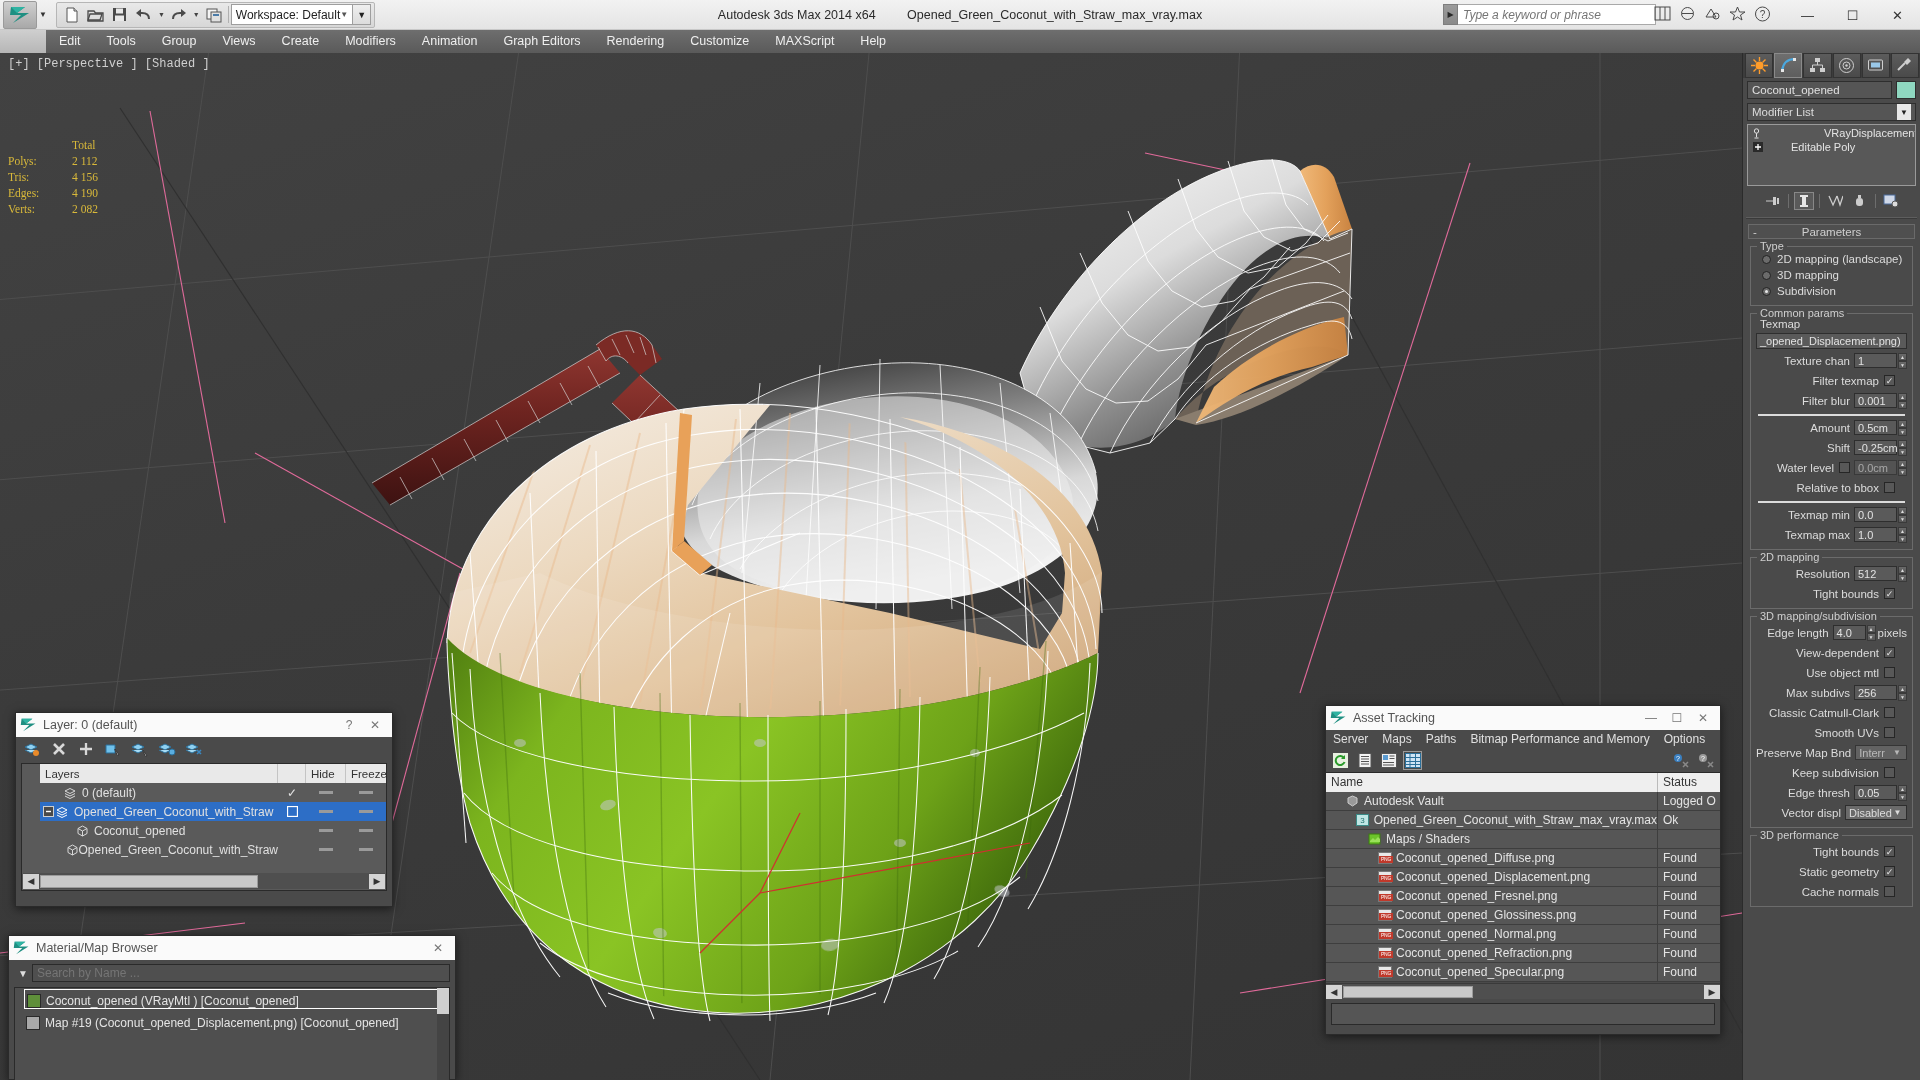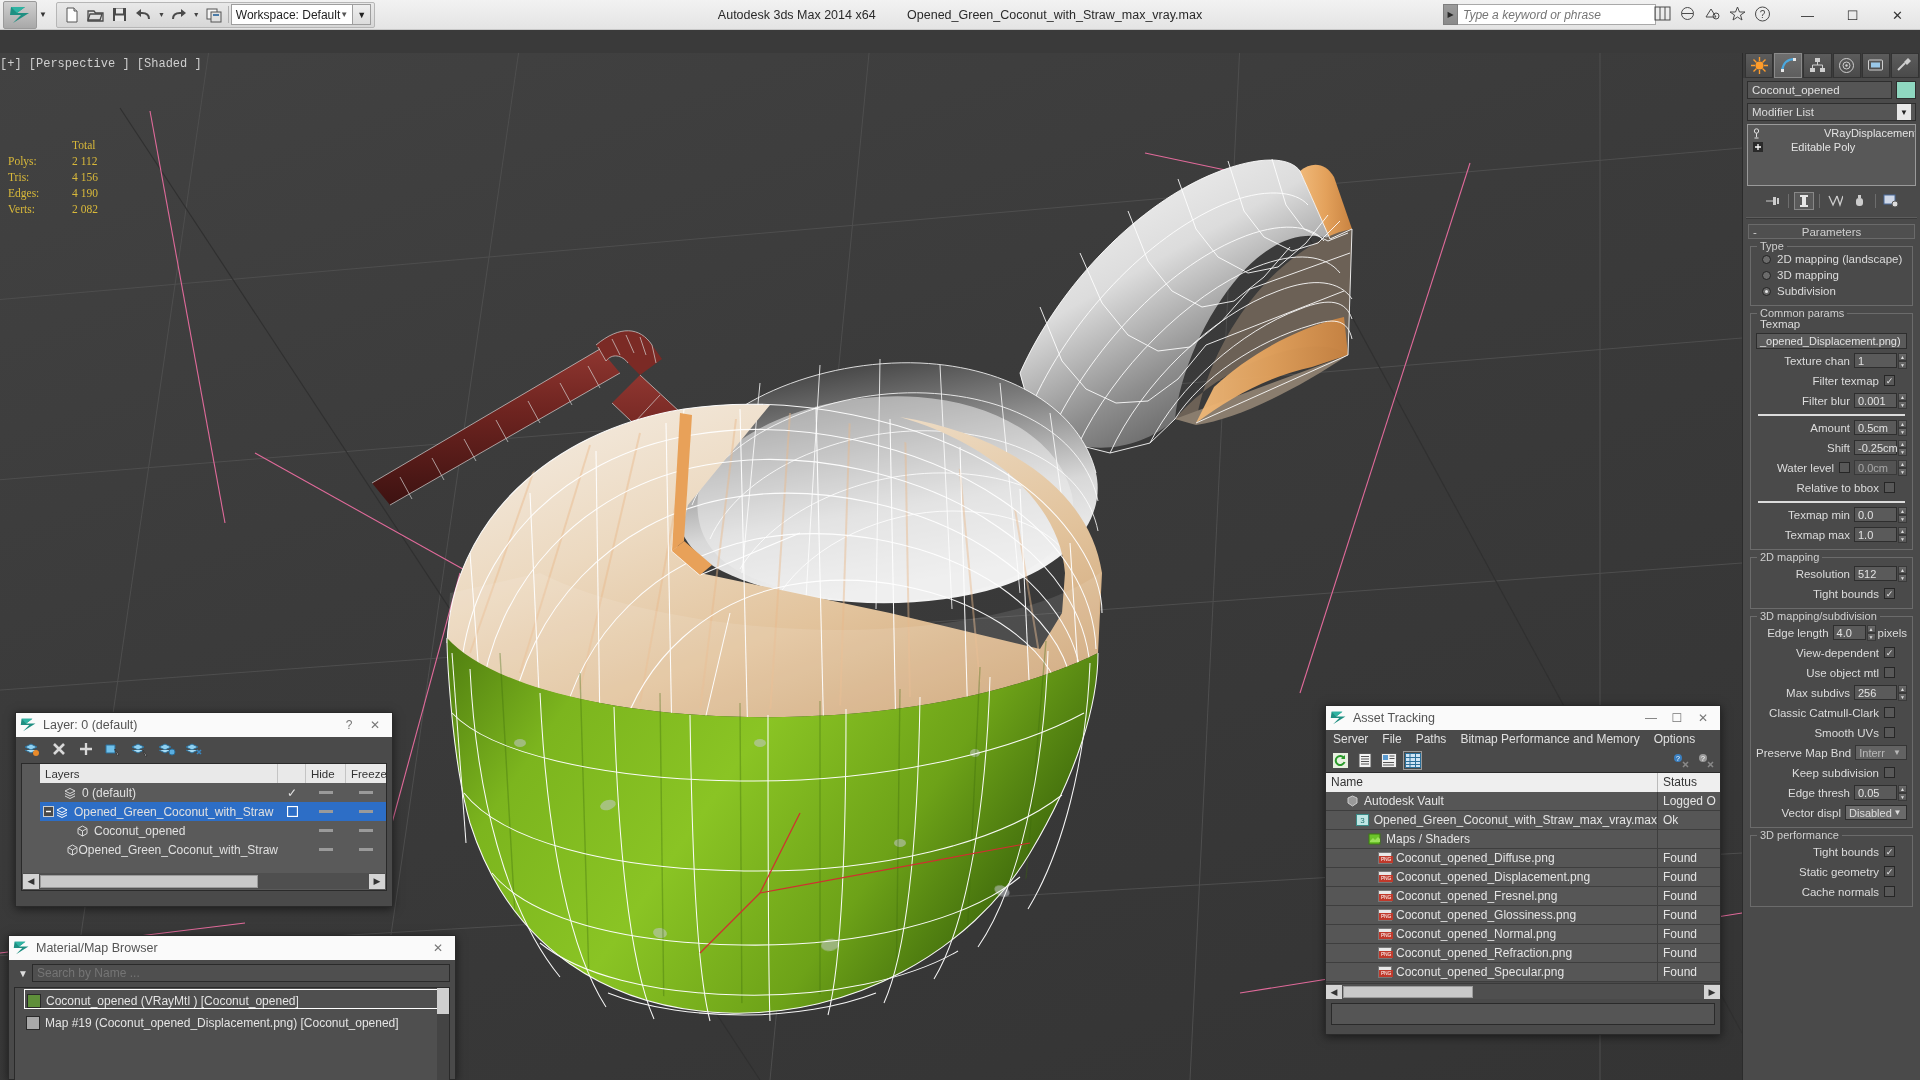--- a/index.html
+++ b/index.html
@@ -81,21 +81,21 @@
   .menu-item { padding:0 13px; line-height:23px; color:#efefef; font-size:12.5px; }
 
   
   .viewport {
     position:absolute; top:53px; left:0; width:1742px; height:1027px;
     background:#3b3b3b; overflow:hidden;
   }
   .vp-grad { position:absolute; inset:0;
     background:linear-gradient(160deg,#424242 0%,#3b3b3b 40%,#343434 100%); }
   .vp-label {
-    position:absolute; left:0; top:4px; color:#cfcfcf; font-size:12px;
+    position:absolute; left:8px; top:4px; color:#cfcfcf; font-size:12px;
     font-family:"Liberation Mono", monospace; letter-spacing:0px; z-index:7;
   }
   .vp-stats {
     position:absolute; left:8px; top:84px; color:#d9b93a; font-size:11.5px;
     font-family:"Liberation Sans",sans-serif; z-index:7; line-height:16px;
   }
   .vp-stats table { border-collapse:collapse;font-family:Liberation Serif, serif; }
   .vp-stats td { padding:0 0 0 0; color:#d9b93a; }
   .vp-stats td.lbl { width:50px; }
   .vp-stats td.val { padding-left:14px; }
@@ -353,20 +353,35 @@
       </div>
     </div>
 
     <div class="wbtns">
       <div class="wbtn">—</div>
       <div class="wbtn">☐</div>
       <div class="wbtn close">✕</div>
     </div>
   </div>
 
+  <div class="menubar">
+    <div class="menu-spacer"></div>
+    <div class="menu-item">Edit</div>
+    <div class="menu-item">Tools</div>
+    <div class="menu-item">Group</div>
+    <div class="menu-item">Views</div>
+    <div class="menu-item">Create</div>
+    <div class="menu-item">Modifiers</div>
+    <div class="menu-item">Animation</div>
+    <div class="menu-item">Graph Editors</div>
+    <div class="menu-item">Rendering</div>
+    <div class="menu-item">Customize</div>
+    <div class="menu-item">MAXScript</div>
+    <div class="menu-item">Help</div>
+  </div>
 
   <div class="viewport">
     <div class="vp-grad"></div>
 
     <svg class="scene" viewBox="0 0 1742 1027">
       <defs>
         <linearGradient id="gHusk" x1="0" y1="0" x2="1" y2="0.4">
           <stop offset="0%" stop-color="#4f7d10"></stop>
           <stop offset="22%" stop-color="#7cb51e"></stop>
           <stop offset="50%" stop-color="#8ac424"></stop>
@@ -1189,21 +1204,21 @@
       <span>Asset Tracking</span>
       <span class="tbtns">
         <span class="tbtn">—</span>
         <span class="tbtn">☐</span>
         <span class="tbtn">✕</span>
       </span>
     </div>
 
     <div class="at-menu">
       <span>Server</span>
-      <span>File</span>
+      <span>Maps</span>
       <span>Paths</span>
       <span>Bitmap Performance and Memory</span>
       <span>Options</span>
     </div>
 
     <div class="at-tools">
       <div class="at-tb">
         <svg width="15" height="15" viewBox="0 0 15 15">
             <rect x="0" y="0" width="15" height="15" fill="#e8f0e0"></rect>
             <path d="M11 5A4.5 4.5 0 1 0 11.5 9" fill="none" stroke="#2a9a2a" stroke-width="2"></path>

